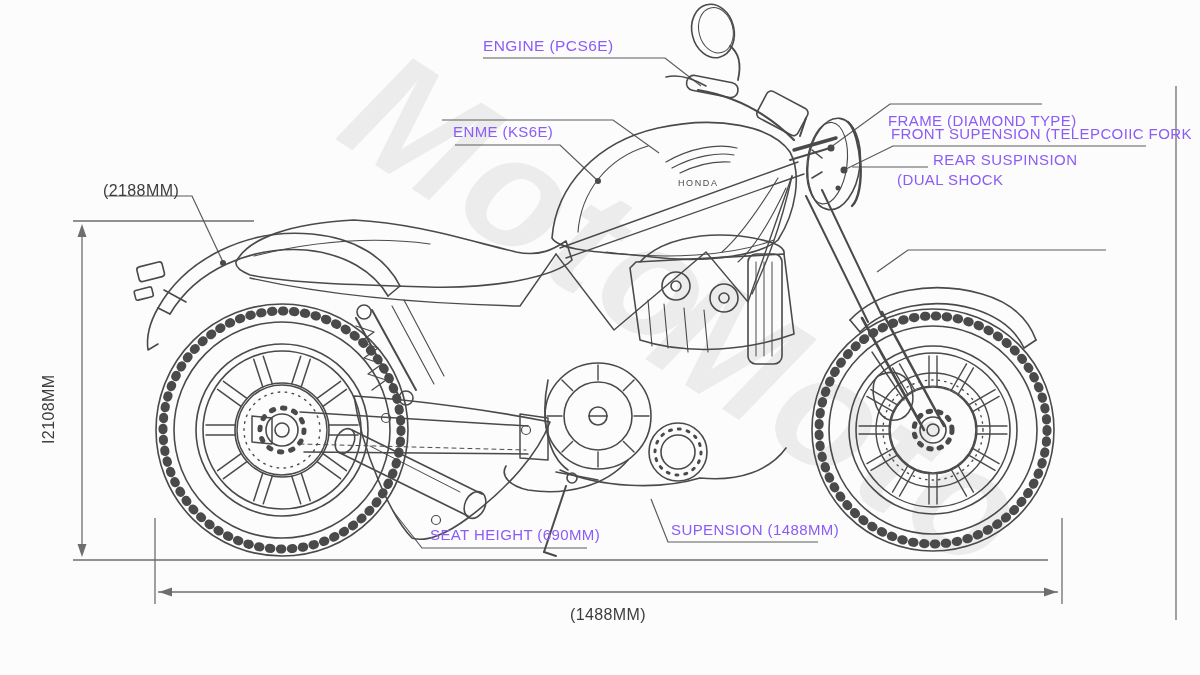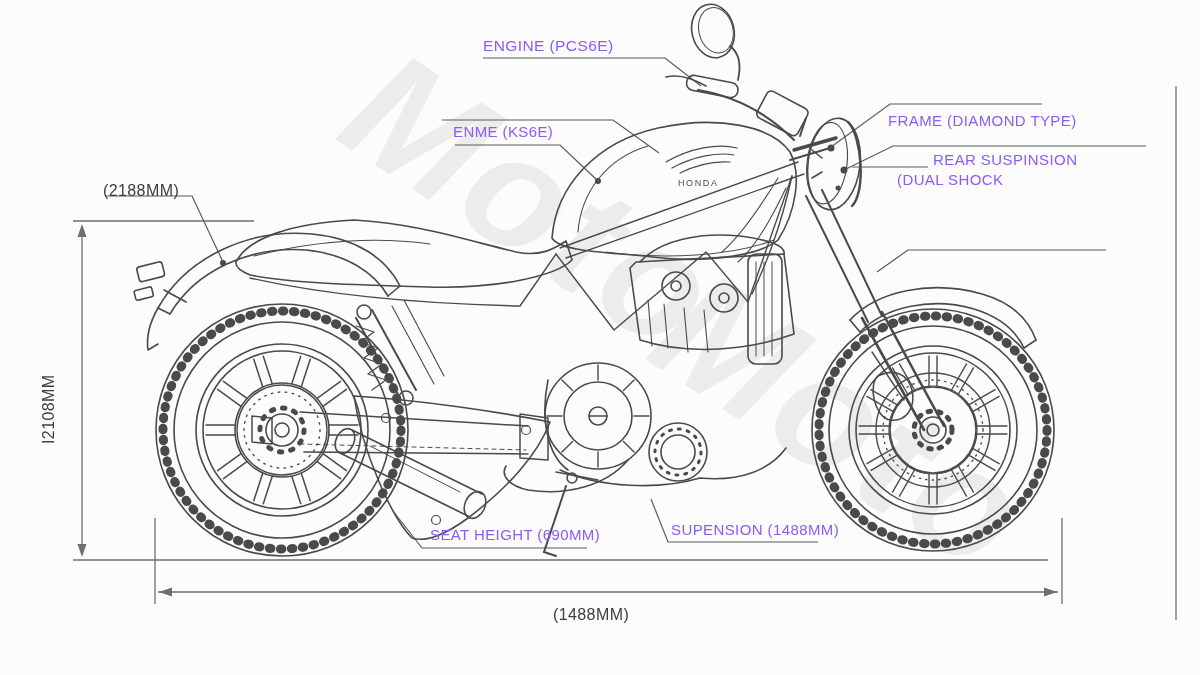--- a/index.html
+++ b/index.html
@@ -7,21 +7,21 @@
     position:relative;width:1200px;height:675px;overflow:hidden;
     background:#fcfcfc;font-family:"Liberation Sans",sans-serif;
   }
   .stage svg{position:absolute;left:0;top:0;}
   .label{
     position:absolute;color:#8b5cf6;font-size:15px;letter-spacing:.4px;
     white-space:nowrap;line-height:1.1;
   }
   .dimlabel{font-size:16px;color:#3d3d3d;}
   .rot{transform:rotate(-90deg);transform-origin:0 0;}
-  .center{width:110px;}
+  .center{width:110px;text-align:center;}
   .wm{
     position:absolute;font-style:italic;font-weight:bold;
     color:rgba(105,105,105,.11);font-size:160px;transform:rotate(33deg);
     pointer-events:none;white-space:nowrap;letter-spacing:6px;
   }
   .logo-text{font-size:9px;letter-spacing:1.6px;fill:#4a4a4a;font-family:"Liberation Sans",sans-serif;}
 </style>
 </head>
 <body>
 
@@ -299,20 +299,21 @@
         <circle cx="572" cy="478" r="5"></circle>
         <line x1="566" y1="486" x2="544" y2="552" stroke-width="2"></line>
         <line x1="544" y1="552" x2="556" y2="556" stroke-width="2"></line>
       </g>
     </g>
   </svg>
 
   <div class="label" style="left:483px;top:37px;font-size:15.5px;">ENGINE (PCS6E)</div>
   <div class="label" style="left:453px;top:124px;">ENME (KS6E)</div>
   <div class="label" style="left:888px;top:85px;margin-top:28px;">FRAME (DIAMOND TYPE)</div>
+  <div class="label" style="left:891px;top:126px;">FRONT SUPENSION (TELEPCOIIC FORK</div>
   <div class="label" style="left:933px;top:152px;">REAR SUSPINSION</div>
   <div class="label" style="left:897px;top:172px;">(DUAL SHOCK</div>
   <div class="label" style="left:430px;top:527px;">SEAT HEIGHT (690MM)</div>
   <div class="label" style="left:671px;top:522px;">SUPENSION (1488MM)</div>
 
   <div class="label dimlabel" style="left:103px;top:174px;margin-top:8px;">(2188MM)</div>
   <div class="label dimlabel rot" style="left:40px;top:444px;">I2108MM</div>
   <div class="label dimlabel center" style="left:553px;top:606px;">(1488MM)</div>
 
 </div>

